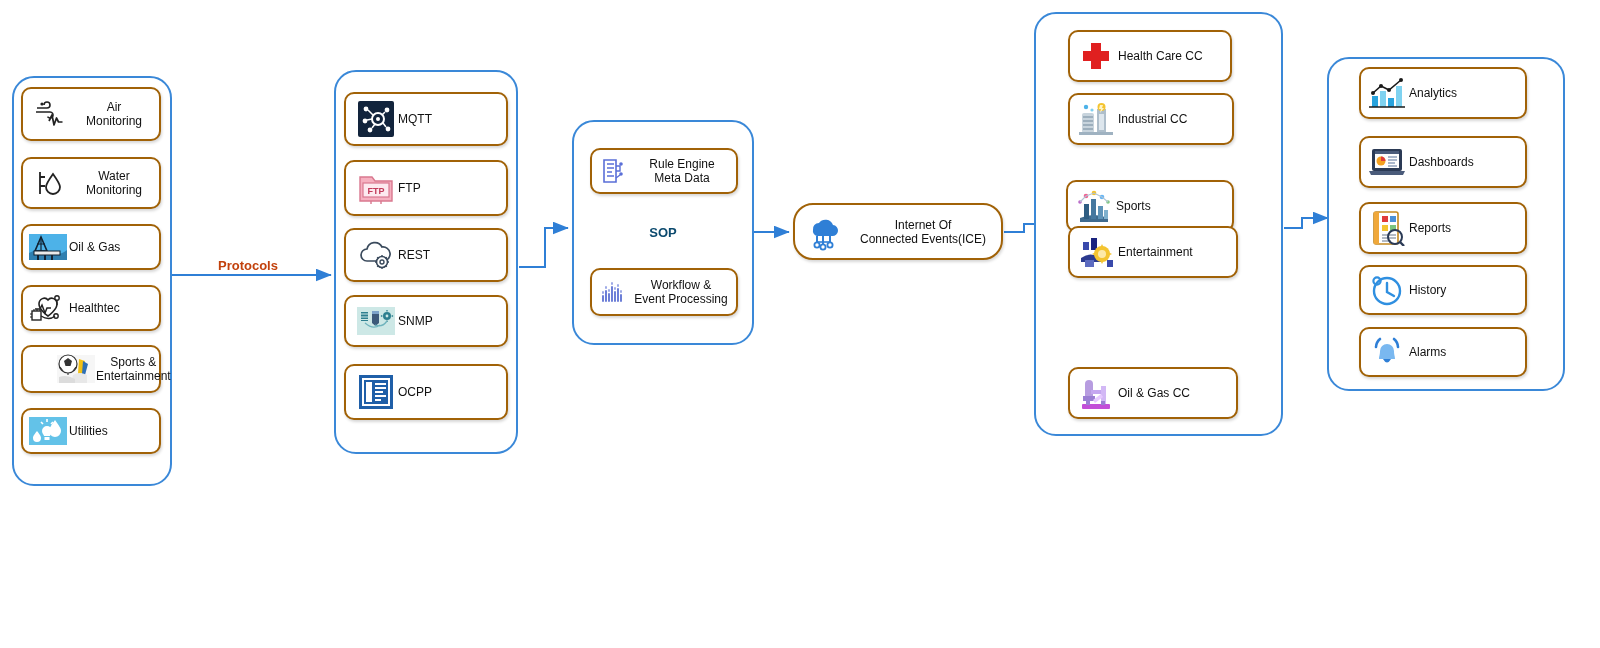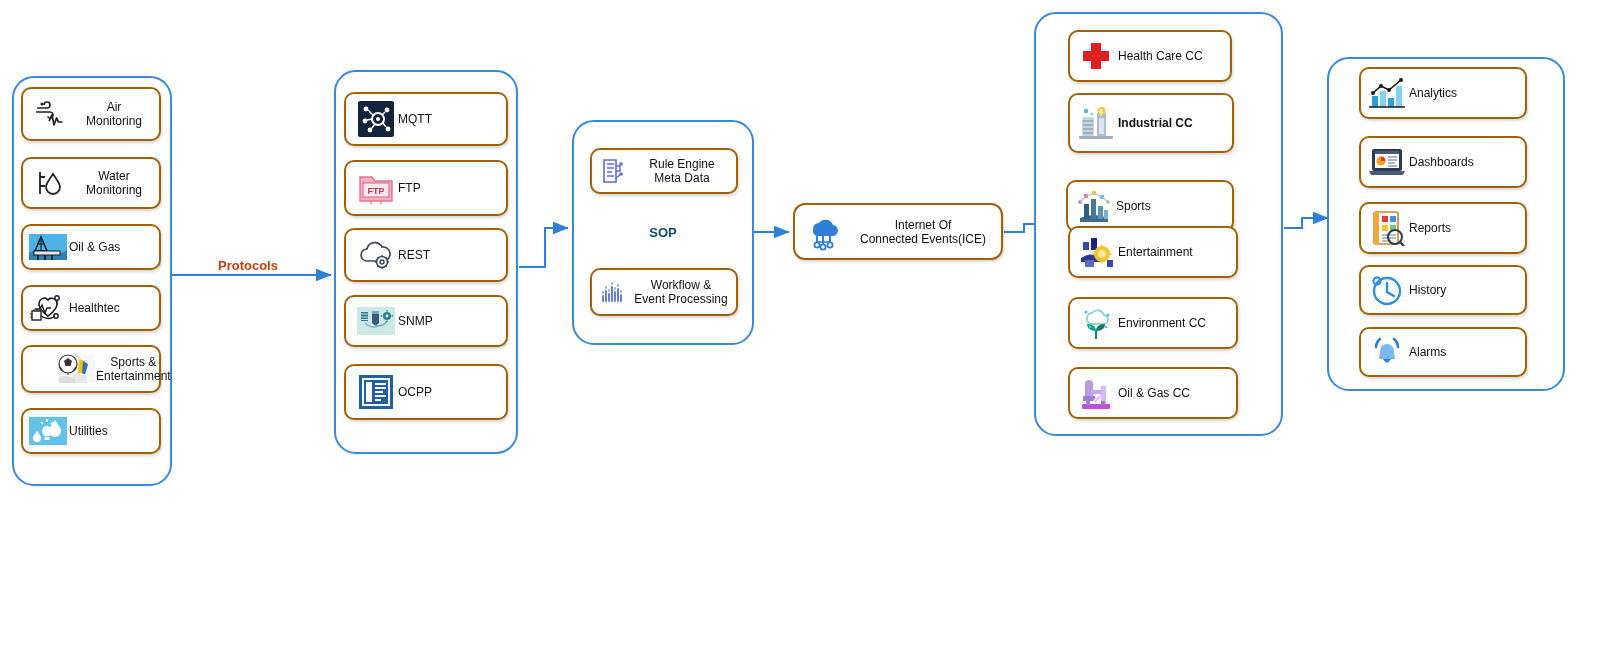--- a/index.html
+++ b/index.html
@@ -266,21 +266,21 @@
     <span class="ico" style="width:28px;height:28px;margin-left:6px;">
       <svg width="24" height="24" viewBox="0 0 24 24">
         <path d="M3 16 v5 M6 11 v10 M9 14 v7 M12 7 v14 M15 12 v9 M18 9 v12 M21 15 v6" stroke="#6679d6" stroke-width="1.9" stroke-linecap="round"></path>
         <path d="M3 12 v1 M6 7 v1 M9 10 v1 M12 3 v1 M15 8 v1 M18 5 v1 M21 11 v1" stroke="#9aa7e6" stroke-width="1.9" stroke-linecap="round"></path>
       </svg>
     </span>
     <span class="lbl center">Workflow &amp;
 Event Processing</span>
   </div>
 
-  <div class="card" style="left:793px;top:203px;width:210px;height:57px;border-radius:12px;">
+  <div class="card" style="left:793px;top:203px;width:210px;height:57px;border-radius:20px;">
     <span class="ico" style="width:44px;height:42px;margin-left:6px;">
       <svg width="38" height="38" viewBox="0 0 38 38">
         <path d="M9 17 a6 6 0 0 1 6-7 a8 8 0 0 1 14 2 a5.5 5.5 0 0 1 -1 11 H13 a5 5 0 0 1 -4 -6z" fill="#2f7fd6"></path>
         <path d="M13 23 v6 M19 23 v9 M26 23 v6" stroke="#2f7fd6" stroke-width="2"></path>
         <path d="M13 29 h13" stroke="#2f7fd6" stroke-width="1.6" fill="none"></path>
         <circle cx="13" cy="32" r="2.6" fill="none" stroke="#2f7fd6" stroke-width="1.8"></circle>
         <circle cx="19" cy="34" r="2.6" fill="none" stroke="#2f7fd6" stroke-width="1.8"></circle>
         <circle cx="26" cy="32" r="2.6" fill="none" stroke="#2f7fd6" stroke-width="1.8"></circle>
       </svg>
     </span>
@@ -292,21 +292,21 @@
 
   <div class="card" style="left:1068px;top:30px;width:164px;height:52px;">
     <span class="ico" style="width:44px;height:40px;margin-left:4px;">
       <svg width="36" height="36" viewBox="0 0 36 36">
         <path d="M13 5 h10 v8 h8 v10 h-8 v8 H13 v-8 H5 V13 h8 z" fill="#e02020"></path>
       </svg>
     </span>
     <span class="lbl left">Health Care CC</span>
   </div>
 
-  <div class="card" style="left:1068px;top:93px;width:166px;height:60px;font-weight:bold;">
+  <div class="card" style="left:1068px;top:93px;width:166px;height:52px;">
     <span class="ico" style="width:44px;height:40px;margin-left:4px;">
       <svg width="38" height="36" viewBox="0 0 38 36">
         <rect x="5" y="12" width="12" height="20" rx="2" fill="#c8d4dd"></rect>
         <path d="M6 16 h10 M6 20 h10 M6 24 h10 M6 28 h10" stroke="#8fa3b3" stroke-width="1.3"></path>
         <rect x="20" y="8" width="9" height="24" fill="#aebecb"></rect>
         <rect x="22" y="13" width="5" height="16" fill="#dde6ed"></rect>
         <circle cx="24.5" cy="6" r="4" fill="#f4c430"></circle>
         <path d="M23 4 h3 l-1 3 h2 l-4 5 1 -4 h-2 z" fill="#fff3c4"></path>
         <circle cx="9" cy="6" r="2.2" fill="#4db2e8"></circle>
         <circle cx="15" cy="9" r="1.6" fill="#7fd0f0"></circle>
@@ -344,35 +344,20 @@
         <circle cx="25" cy="20" r="8" fill="#f4c430"></circle>
         <circle cx="25" cy="20" r="4" fill="#fde9a8"></circle>
         <path d="M25 10 l2 4 -4 0 z M25 30 l2 -4 -4 0 z M15 20 l4 2 0 -4 z M35 20 l-4 2 0 -4 z" fill="#f4c430"></path>
         <rect x="8" y="26" width="9" height="7" fill="#5c6bc0"></rect>
         <rect x="30" y="26" width="6" height="7" fill="#3949ab"></rect>
       </svg>
     </span>
     <span class="lbl left">Entertainment</span>
   </div>
 
-  <div class="card" style="left:1068px;top:297px;width:170px;height:52px;">
-    <span class="ico" style="width:44px;height:40px;margin-left:4px;">
-      <svg width="38" height="36" viewBox="0 0 38 36">
-        <path d="M10 14 a5 5 0 0 1 5-6 a7 7 0 0 1 12 2 a4.5 4.5 0 0 1 -1 9 H14 a4.5 4.5 0 0 1 -4 -5z" fill="none" stroke="#8fd4d0" stroke-width="1.8"></path>
-        <path d="M19 34 v-9" stroke="#1b7a6a" stroke-width="2"></path>
-        <path d="M19 26 c-6 0-9 -3 -9 -7 c6 0 9 3 9 7z" fill="#1b9e86"></path>
-        <path d="M19 26 c6 0 9 -3 9 -7 c-6 0-9 3 -9 7z" fill="#147a68"></path>
-        <circle cx="9" cy="7" r="1.6" fill="#4fc3f7"></circle>
-        <circle cx="31" cy="10" r="1.6" fill="#4fc3f7"></circle>
-        <circle cx="13" cy="22" r="1.3" fill="#4fc3f7"></circle>
-        <circle cx="29" cy="22" r="1.3" fill="#4fc3f7"></circle>
-      </svg>
-    </span>
-    <span class="lbl left">Environment CC</span>
-  </div>
 
   <div class="card" style="left:1068px;top:367px;width:170px;height:52px;">
     <span class="ico" style="width:44px;height:42px;margin-left:4px;">
       <svg width="38" height="38" viewBox="0 0 38 38">
         <path d="M8 10 a4 4 0 0 1 8 0 v14 h-8 z" fill="#b79ce0"></path>
         <rect x="6" y="22" width="12" height="5" fill="#9b7fd4"></rect>
         <path d="M14 16 h14 v4 h-14 z" fill="#c5a7f0"></path>
         <rect x="24" y="12" width="5" height="18" fill="#d2b8f5"></rect>
         <path d="M16 26 l8 -6 2 3 -8 6 z" fill="#e6c9ff"></path>
         <rect x="5" y="30" width="28" height="5" rx="1" fill="#c34fd8"></rect>

